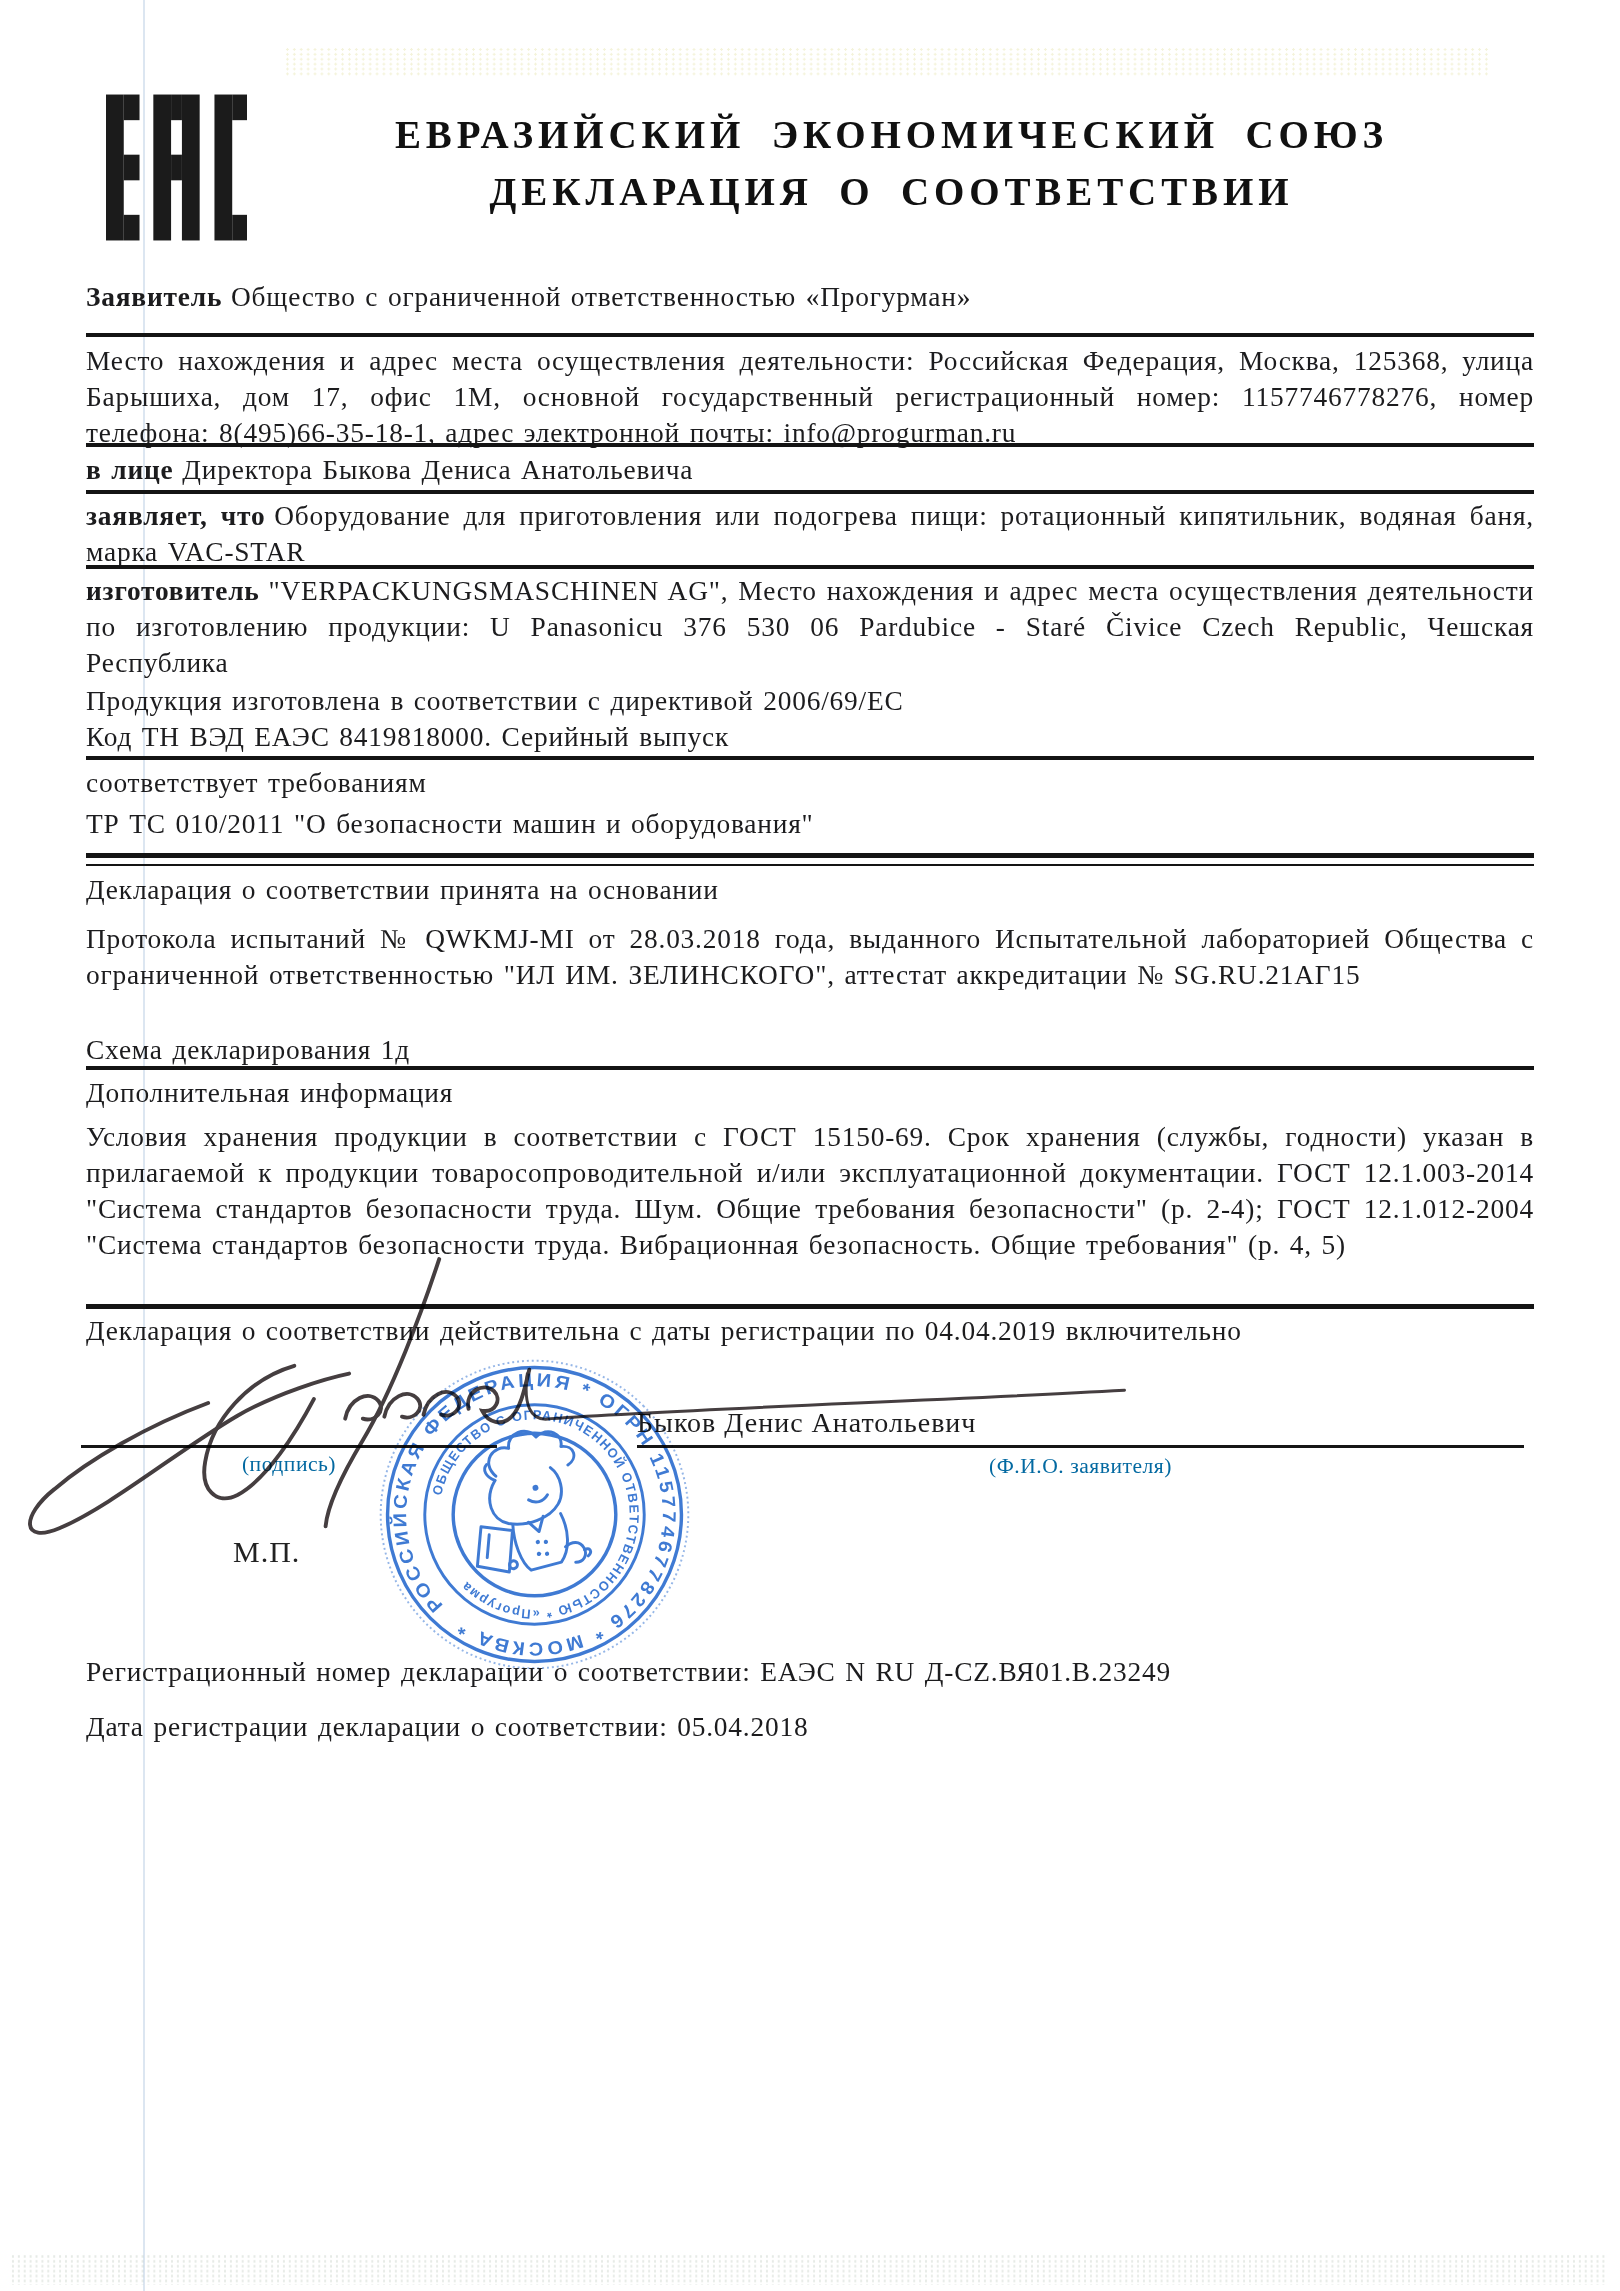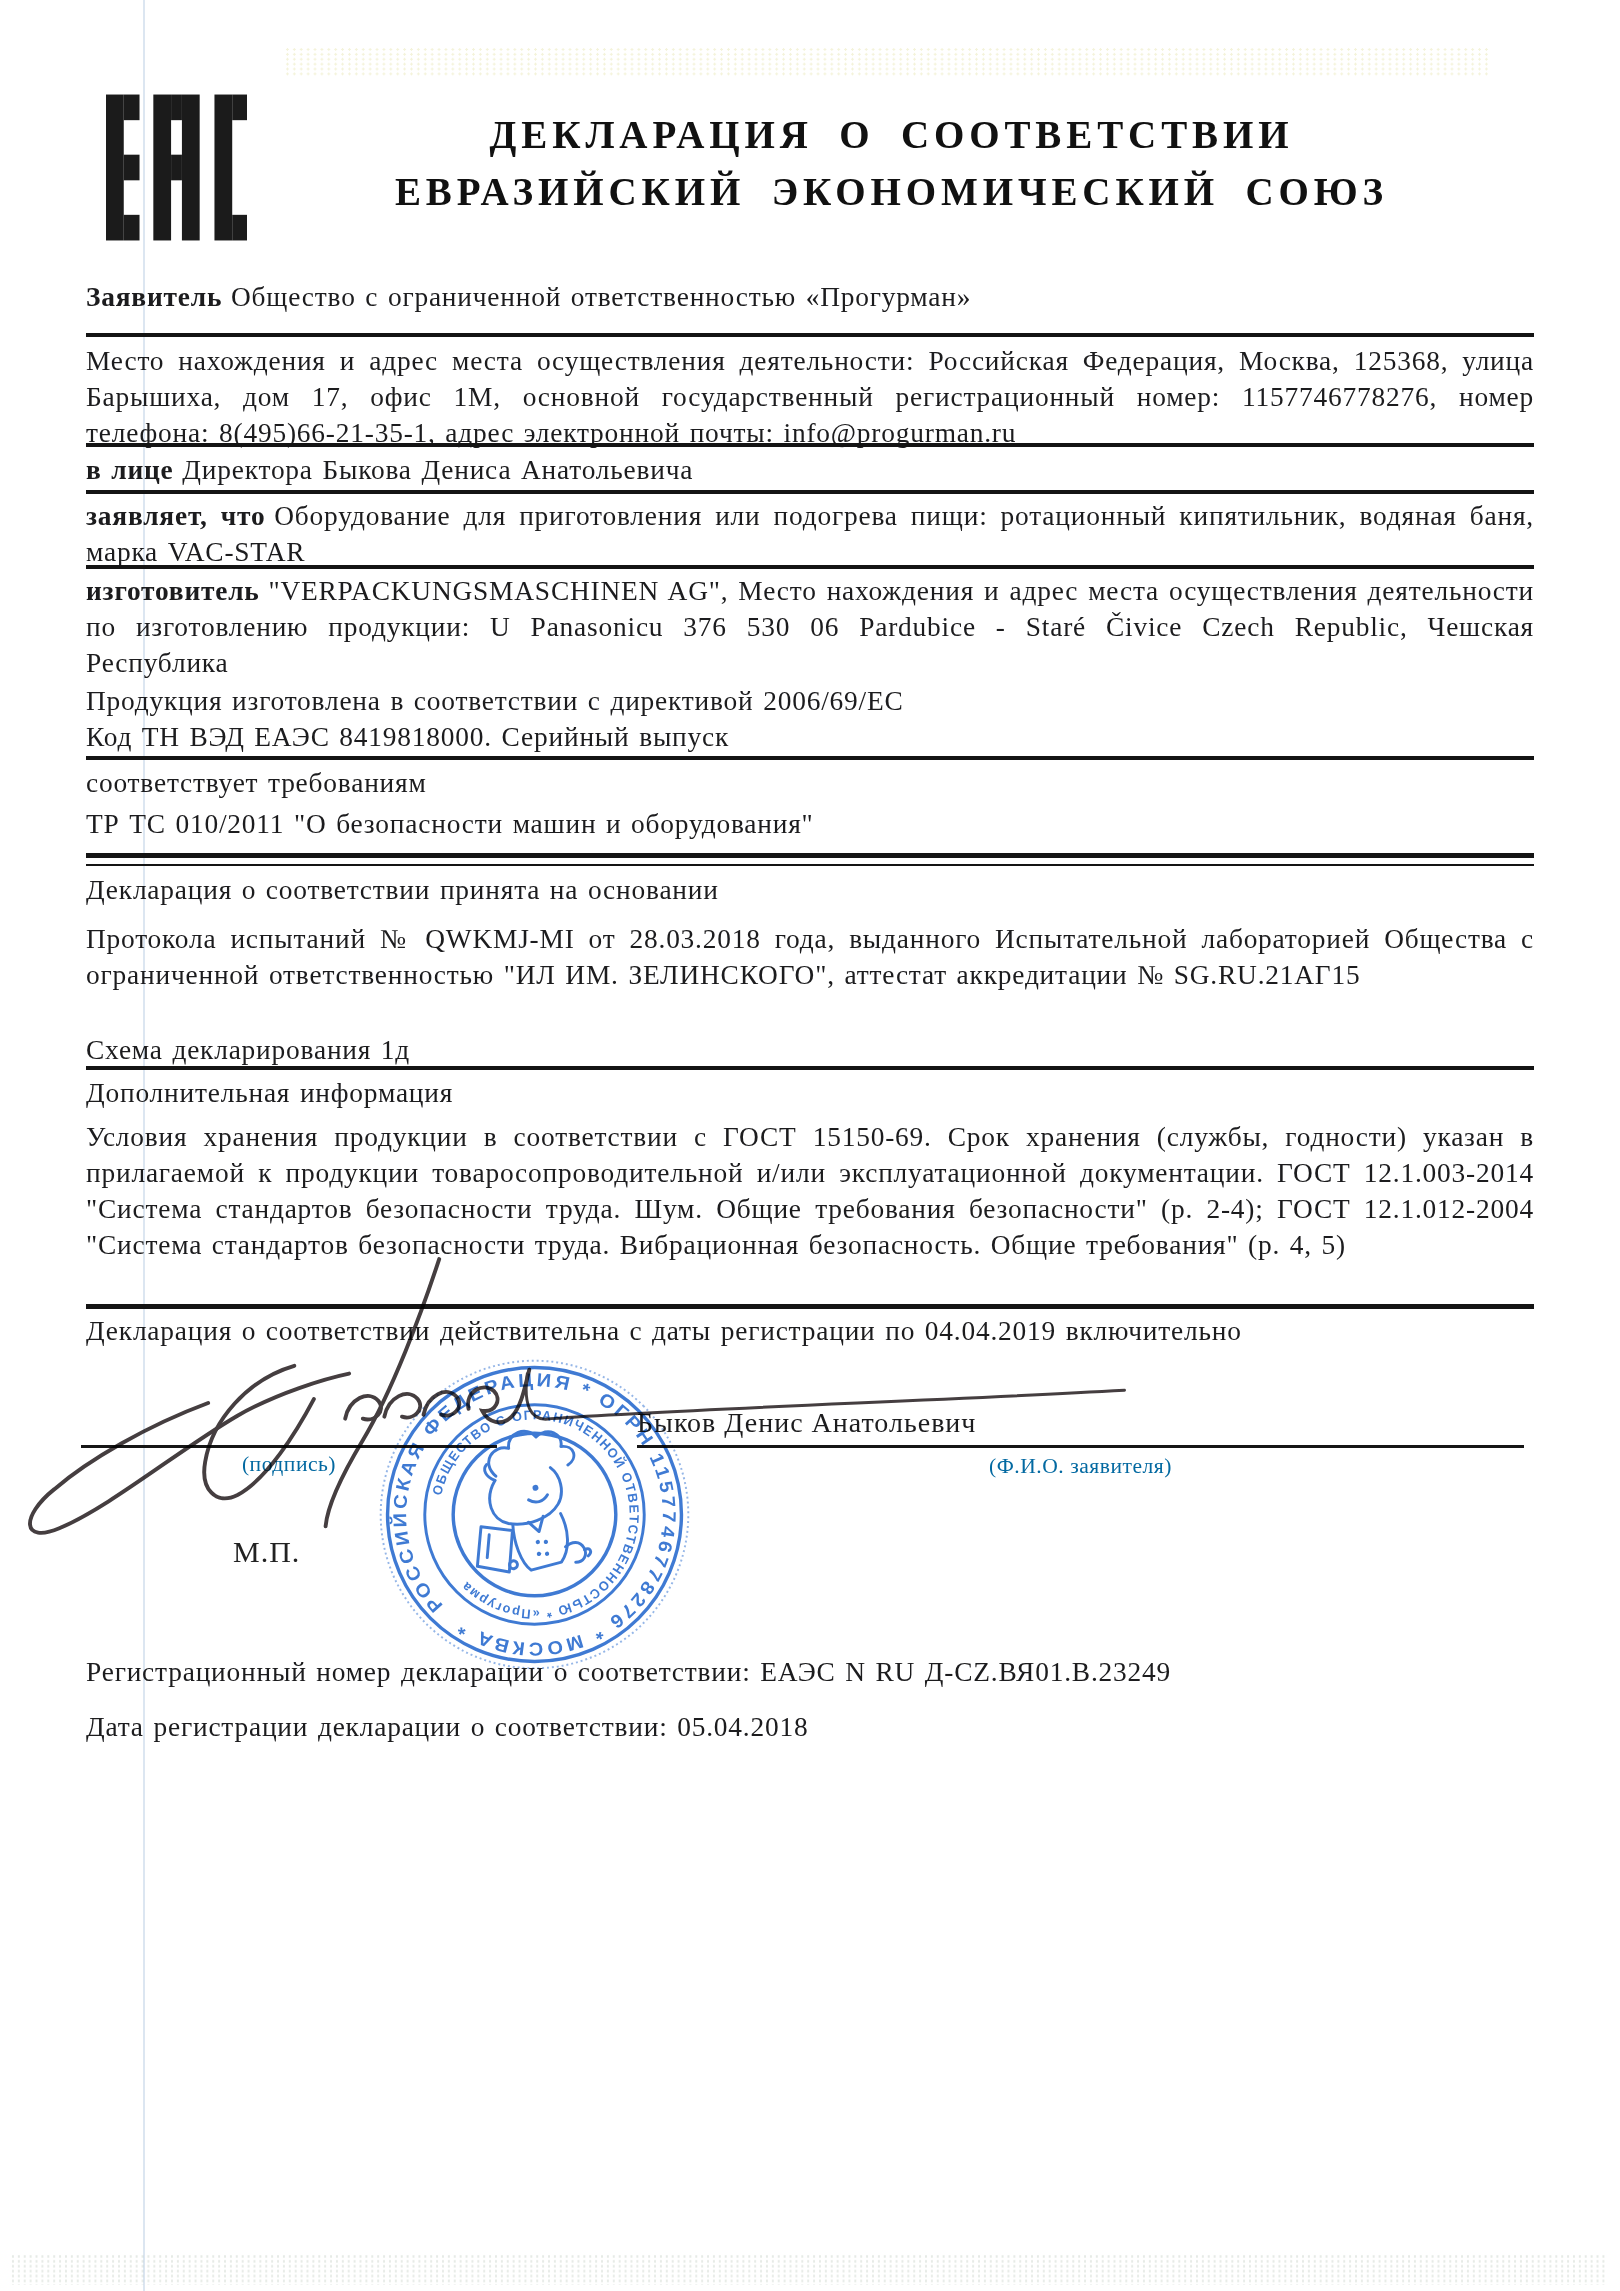--- a/index.html
+++ b/index.html
@@ -60,30 +60,30 @@
       <rect x="77" y="0" width="18" height="148"></rect>
       <rect x="66" y="0" width="11" height="26"></rect>
       <rect x="66" y="61" width="11" height="26"></rect>
       <rect x="110" y="0" width="18" height="148"></rect>
       <rect x="128" y="0" width="15" height="26"></rect>
       <rect x="128" y="122" width="15" height="26"></rect>
     </g>
   </svg>
 
   <div class="doc-title">
+    <div>ЕВРАЗИЙСКИЙ ЭКОНОМИЧЕСКИЙ СОЮЗ</div>
     <div>ДЕКЛАРАЦИЯ О СООТВЕТСТВИИ</div>
-    <div>ЕВРАЗИЙСКИЙ ЭКОНОМИЧЕСКИЙ СОЮЗ</div>
   </div>
 
   <div class="blk nojust" style="top:279px">
     <span class="lbl">Заявитель</span><span>Общество с ограниченной ответственностью «Прогурман»</span>
   </div>
   <div class="rule" style="top:333px"></div>
 
-  <div class="blk" style="top:343px">Место нахождения и адрес места осуществления деятельности: Российская Федерация, Москва, 125368, улица Барышиха, дом 17, офис 1М, основной государственный регистрационный номер: 1157746778276, номер телефона: 8(495)66-21-35-1, адрес электронной почты: info@progurman.ru</div>
+  <div class="blk" style="top:343px">Место нахождения и адрес места осуществления деятельности: Российская Федерация, Москва, 125368, улица Барышиха, дом 17, офис 1М, основной государственный регистрационный номер: 1157746778276, номер телефона: 8(495)66-35-18-1, адрес электронной почты: info@progurman.ru</div>
   <div class="rule" style="top:443px"></div>
 
   <div class="blk nojust" style="top:452px">
     <span class="lbl">в лице</span><span>Директора Быкова Дениса Анатольевича</span>
   </div>
   <div class="rule" style="top:490px"></div>
 
   <div class="blk" style="top:498px">
     <span class="lbl">заявляет, что</span><span>Оборудование для приготовления или подогрева пищи: ротационный кипятильник, водяная баня, марка VAC-STAR</span>
   </div>

